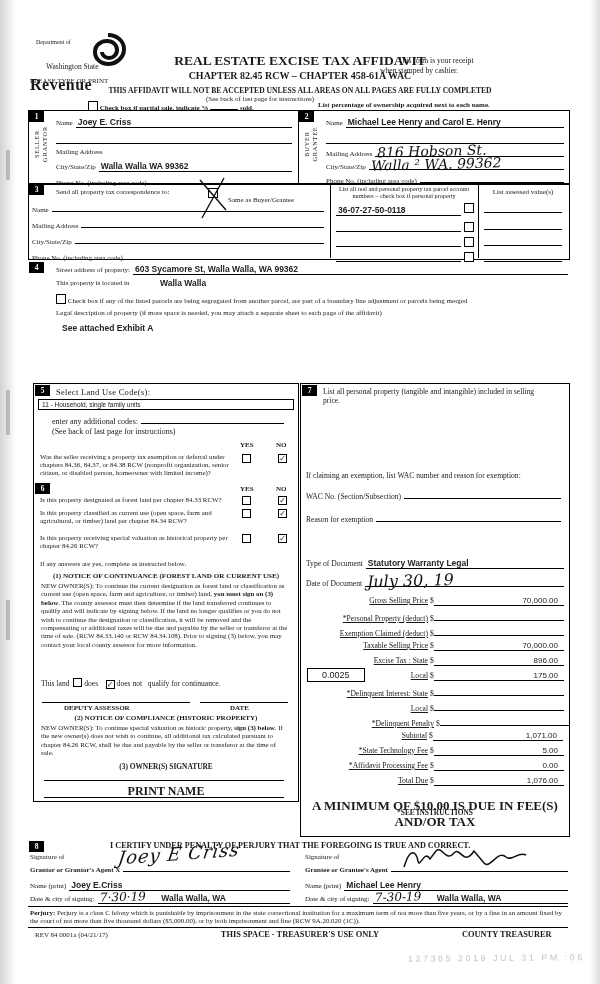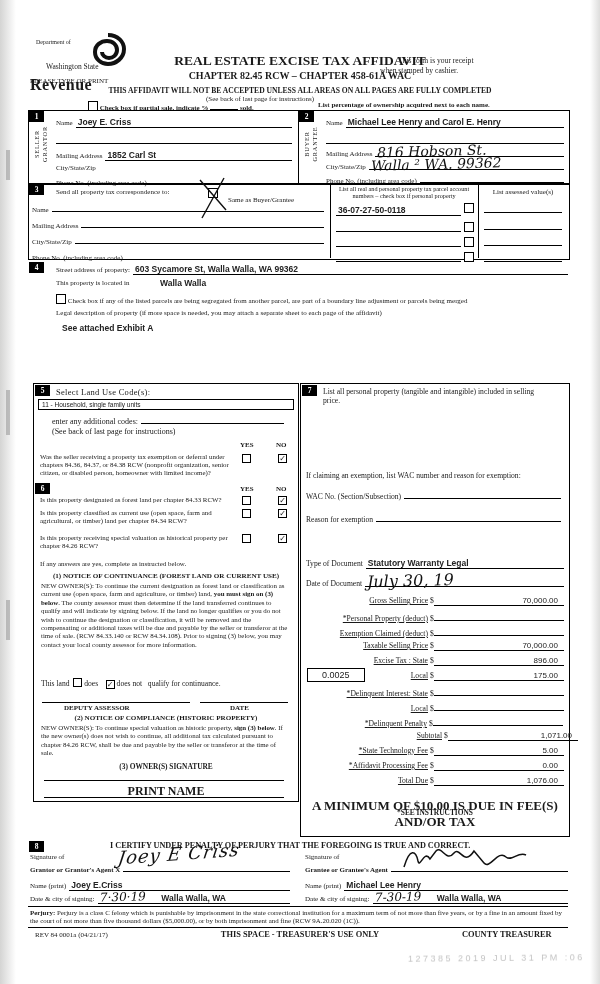--- a/index.html
+++ b/index.html
@@ -90,24 +90,24 @@
   <div class="abs" style="left:56px;top:115px;width:236px;">
     <div class="frow">
         <span class="lbl">Name</span>
       <span class="fill"><span class="typed">Joey E. Criss</span></span>
       </div>
     <div class="frow" style="margin-top:6px;">
         <span class="fill"></span>
       </div>
     <div class="frow" style="margin-top:4px;">
         <span class="lbl">Mailing Address</span>
-      <span class="fill"><span class="typed">1852 Carl St</span></span>
       </div>
     <div class="frow" style="margin-top:3px;">
         <span class="lbl">City/State/Zip</span>
+      <span class="fill"><span class="typed">Walla Walla WA 99362</span></span>
       </div>
     <div class="frow" style="margin-top:3px;">
         <span class="lbl">Phone No. (including area code)</span>
       <span class="fill"></span>
       </div>
   </div>
 
   <div class="num" style="left:299px;top:111px;">2</div>
   <div class="vwrap" style="left:303px;top:172px;width:56px;">
     <div>BUYER</div>
@@ -355,27 +355,27 @@
         <span class="lbl8">&nbsp;</span>
         <span class="lbl8">$</span>
       <span class="fee-fill typed-n"></span>
       </div>
     <div class="fee-row" style="left:5px;top:317px;">
       <span class="fee-lbl">Local</span>
         <span class="lbl8">&nbsp;</span>
         <span class="lbl8">$</span>
       <span class="fee-fill typed-n"></span>
       </div>
-    <div class="fee-row" style="left:4px;top:332px;">
+    <div class="fee-row" style="left:11px;top:332px;">
       <span class="fee-lbl">*Delinquent Penalty</span>
         <span class="lbl8">&nbsp;</span>
         <span class="lbl8">$</span>
       <span class="fee-fill typed-n"></span>
       </div>
-    <div class="fee-row" style="left:19px;top:347px;justify-content:center;">
+    <div class="fee-row" style="left:4px;top:347px;justify-content:center;">
       <span class="fee-lbl">Subtotal</span>
         <span class="lbl8">&nbsp;</span>
         <span class="lbl8">$</span>
       <span class="fee-fill typed-n">1,071.00</span>
       </div>
     <div class="fee-row" style="left:5px;top:362px;">
       <span class="fee-lbl">*State Technology Fee</span>
         <span class="lbl8">&nbsp;</span>
         <span class="lbl8">$</span>
       <span class="fee-fill typed-n">5.00</span>

